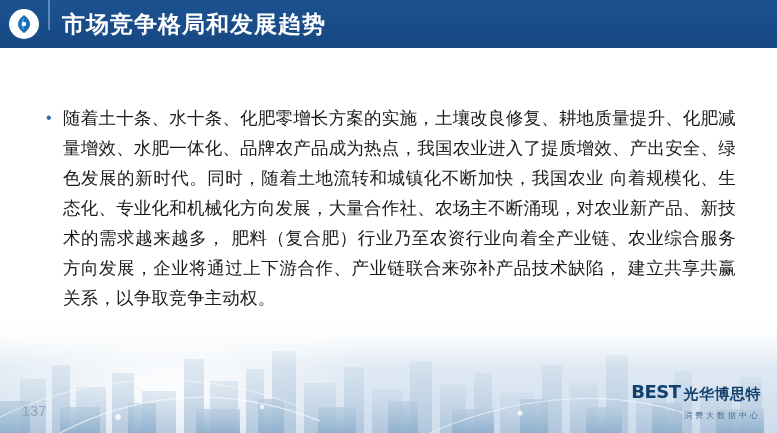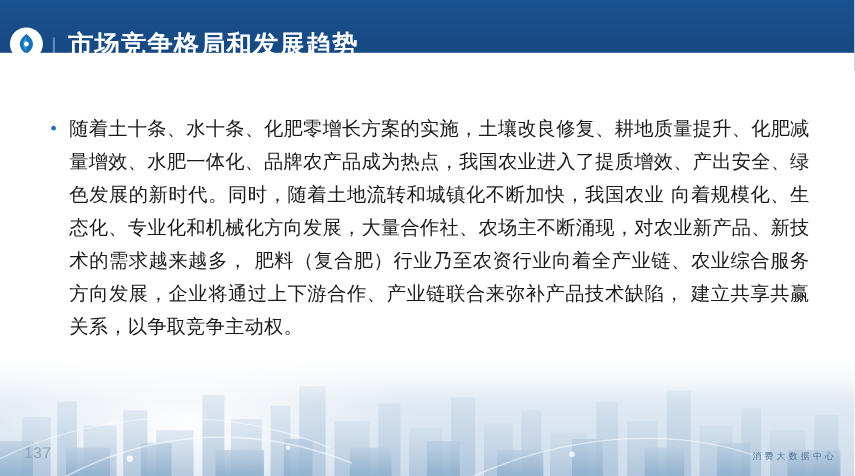--- a/index.html
+++ b/index.html
@@ -24,21 +24,21 @@
   
   .header {
     position: absolute;
     top: 0;
     left: 0;
     width: 777px;
     height: 64px;
     background: #1a4f8a;
     background: linear-gradient(180deg, #1b5290 0%, #15457e 100%);
     display: flex;
-    align-items: flex-end;
+    align-items: flex-start;
   }
   .header-logo {
     width: 48px;
     height: 48px;
     position: relative;
     flex: 0 0 48px;
   }
   .header-logo .circle {
     position: absolute;
     left: 9px;
@@ -154,22 +154,21 @@
     font-size: 15px;
     font-weight: bold;
     color: #12406f;
     margin-left: 3px;
     letter-spacing: 0.5px;
   }
   .footer-brand .brand-sub {
     font-size: 8px;
     color: #4d7194;
     letter-spacing: 3px;
-    margin-top: 0;
-    font-family: Liberation Mono, monospace;
+    margin-top: 10px;
   }
 </style>
 </head>
 <body>
 
 <div class="slide">
 
   <div class="header">
     <div class="header-logo">
       <div class="circle">
@@ -259,17 +258,21 @@
       <circle cx="118" cy="96" r="3" fill="#ffffff" fill-opacity="0.8"></circle>
       <circle cx="262" cy="86" r="2.2" fill="#ffffff" fill-opacity="0.8"></circle>
       <circle cx="520" cy="92" r="2.6" fill="#ffffff" fill-opacity="0.75"></circle>
 
       <rect x="0" y="0" width="777" height="46" fill="url(#fade)"></rect>
     </svg>
 
     <div class="footer-pagenum">137</div>
 
     <div class="footer-brand">
+      <div class="brand-row">
+        <span class="brand-mark">BEST</span>
+        <span class="brand-name">光华博思特</span>
+      </div>
       <div class="brand-sub">消费大数据中心</div>
     </div>
   </div>
 
 </div>
 
 </body></html>

